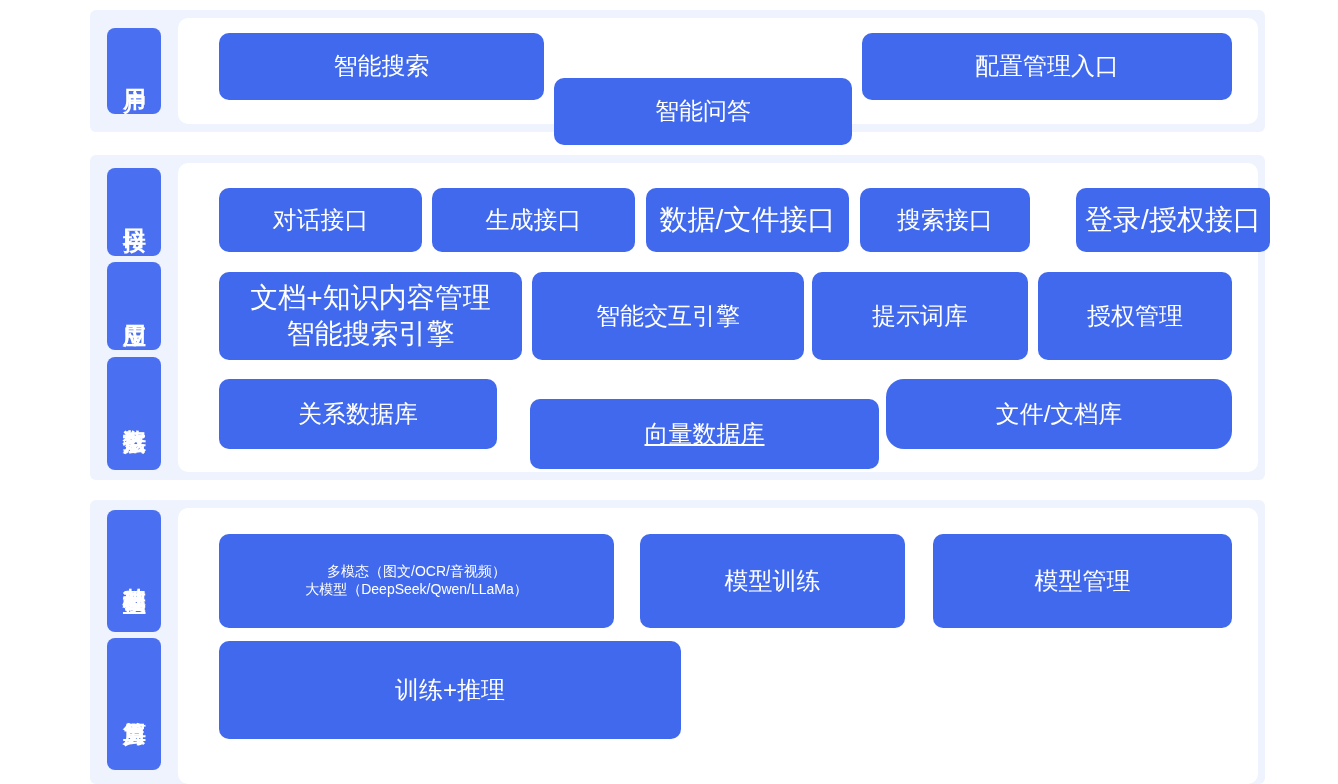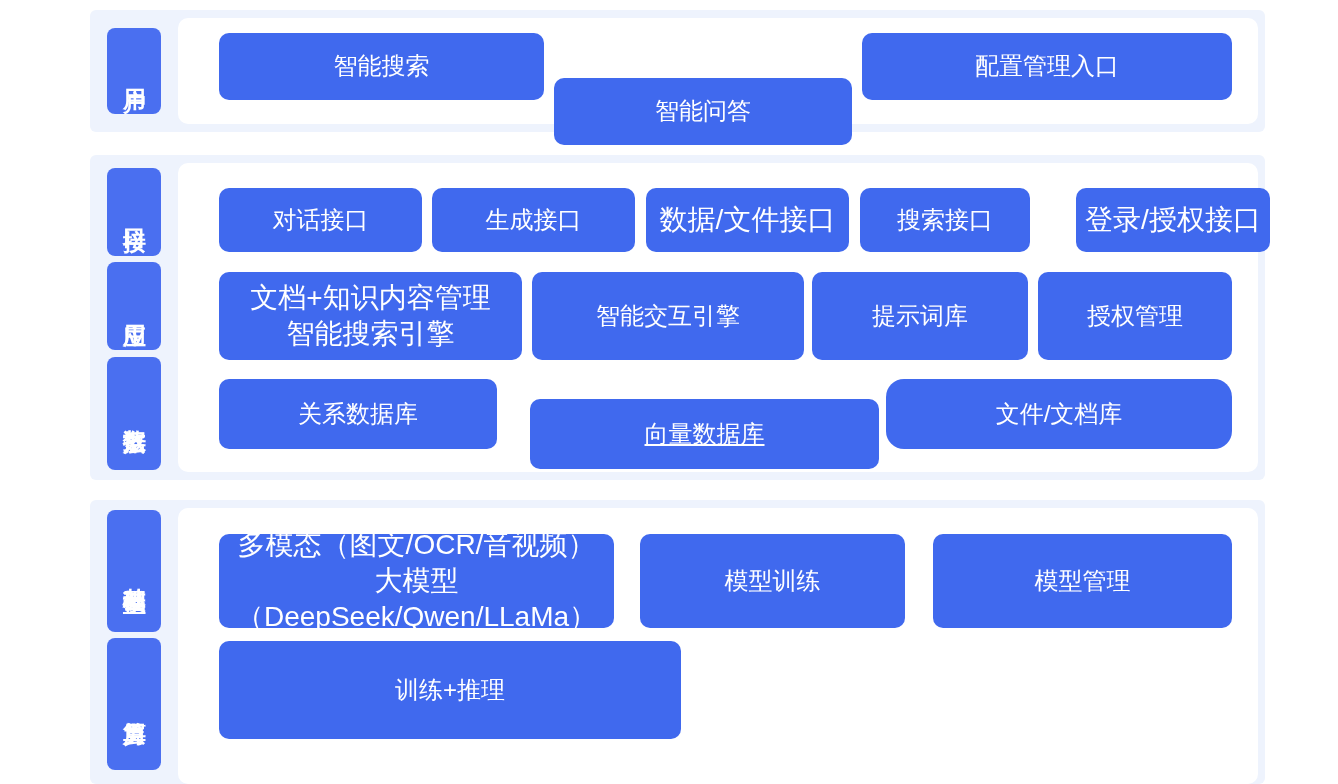--- a/index.html
+++ b/index.html
@@ -60,21 +60,21 @@
     align-items: center;
     justify-content: center;
     text-align: center;
     font-size: 24px;
     line-height: 1.28;
     padding: 0 8px;
     box-sizing: border-box;
     white-space: pre-line;
   }
   .box.small { font-size: 28px; }
-  .box.tiny  { font-size: 28px; text-align: center; }
+  .box.tiny  { font-size: 14px; text-align: center; }
 </style>
 </head>
 <body>
 
 <div class="canvas">
 
   <div class="band" style="left:90px; top:10px; width:1175px; height:122px;"></div>
   <div class="panel" style="left:178px; top:18px; width:1080px; height:106px;"></div>
 
   <div class="vlabel" style="left:107px; top:28px; width:54px; height:86px;">用户</div>

